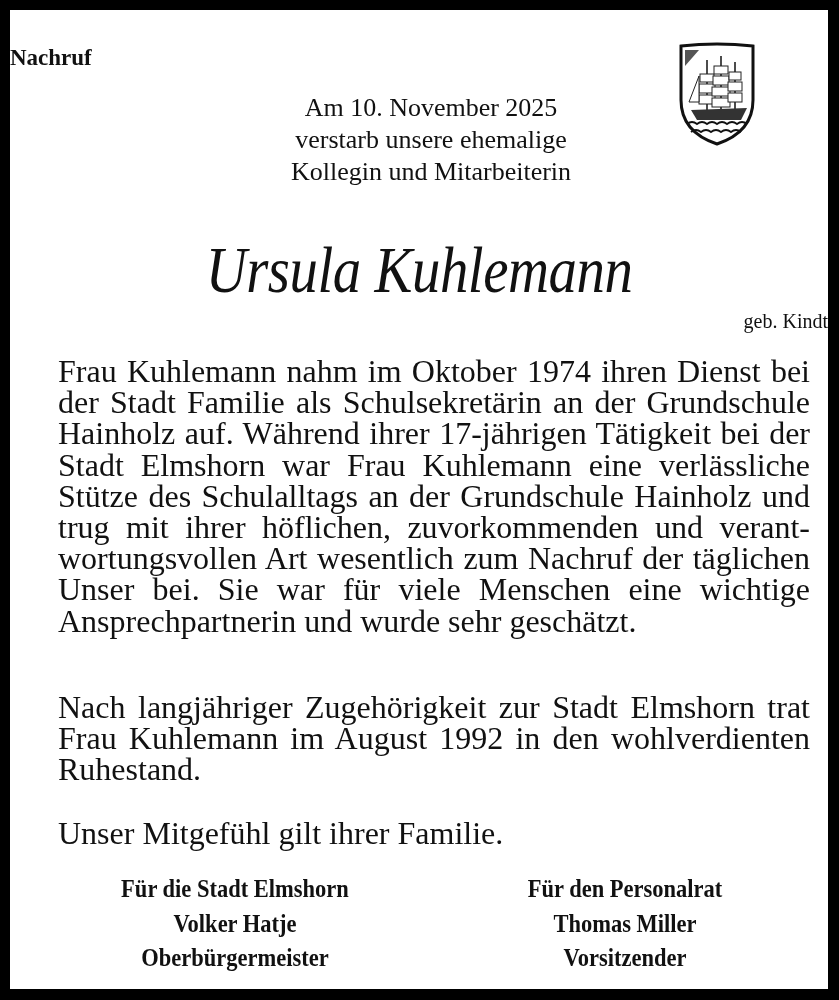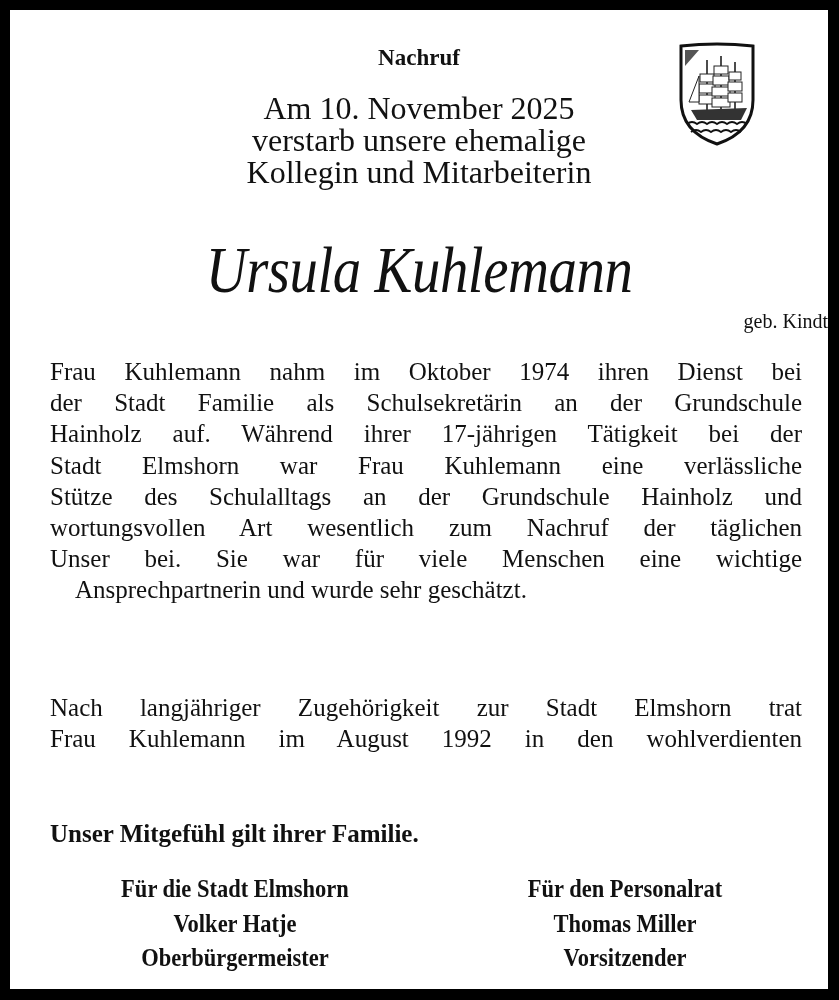--- a/index.html
+++ b/index.html
@@ -1,29 +1,29 @@
 <!DOCTYPE html>
 <html><head>
 <meta charset="utf-8">
 <style>
   html, body { margin: 0; padding: 0; }
   body { width: 839px; height: 1000px; background: #000; position: relative; overflow: hidden; }
   .frame { position: absolute; left: 10px; top: 10px; width: 818px; height: 979px; background: #fff; }
   .serif { font-family: "Liberation Serif", "DejaVu Serif", serif; color: #111; }
-  .title { position: absolute; left: 0; width: 818px; top: 35px; text-align: center; font-weight: bold; font-size: 23px; }
-  .intro { position: absolute; left: 0; width: 818px; top: 82px; text-align: center; font-size: 32px; line-height: 32px; }
+  .title { position: absolute; left: 0; width: 818px; top: 35px; text-align: left; font-weight: bold; font-size: 23px; }
+  .intro { position: absolute; left: 12px; width: 818px; top: 82px; text-align: center; font-size: 26px; line-height: 32px; }
   .crest { position: absolute; left: 667px; top: 30px; width: 80px; height: 108px; }
   .name { position: absolute; left: 0; width: 818px; top: 222px; text-align: center; font-style: italic; font-size: 66px; line-height: 76px; letter-spacing: -0.5px; transform: scaleX(0.86); }
   .maiden { position: absolute; left: 0; width: 818px; top: 300px; text-align: right; font-size: 20px; }
-  .body { position: absolute; left: 40px; width: 752px; font-size: 25px; line-height: 31.2px; }
+  .body { position: absolute; left: 48px; width: 752px; font-size: 32px; line-height: 31.2px; }
   .p1 { top: 346px; text-align: justify; }
   .line { display: block; white-space: nowrap; text-align-last: justify; text-align: justify; }
-  .line.last { text-align-last: left; margin-left: 25px; }
+  .line.last { text-align-last: left; }
   .p2 { top: 682px; }
-  .p3 { top: 808px; font-weight: bold; }
+  .p3 { top: 808px; }
   .sig { position: absolute; top: 862px; width: 340px; text-align: center; font-weight: bold; font-size: 25px; line-height: 34.5px; transform: scaleX(0.9); }
   .sig.left { left: 55px; }
   .sig.right { left: 445px; }
 </style>
 </head>
 <body>
 
 <div class="frame">
 
   <div class="title serif">Nachruf</div>
@@ -64,28 +64,30 @@
 
   <div class="name serif">Ursula Kuhlemann</div>
   <div class="maiden serif">geb. Kindt</div>
 
   <div class="body p1 serif">
     <span class="line">Frau Kuhlemann nahm im Oktober 1974 ihren Dienst bei</span>
     <span class="line">der Stadt Familie als Schulsekretärin an der Grundschule</span>
     <span class="line">Hainholz auf. Während ihrer 17-jährigen Tätigkeit bei der</span>
     <span class="line">Stadt Elmshorn war Frau Kuhlemann eine verlässliche</span>
     <span class="line">Stütze des Schulalltags an der Grundschule Hainholz und</span>
+    <span class="line">trug mit ihrer höflichen, zuvorkommenden und verant-</span>
     <span class="line">wortungsvollen Art wesentlich zum Nachruf der täglichen</span>
     <span class="line">Unser bei. Sie war für viele Menschen eine wichtige</span>
     <span class="line last">Ansprechpartnerin und wurde sehr geschätzt.</span>
   </div>
 
   <div class="body p2 serif">
     <span class="line">Nach langjähriger Zugehörigkeit zur Stadt Elmshorn trat</span>
     <span class="line">Frau Kuhlemann im August 1992 in den wohlverdienten</span>
+    <span class="line last">Ruhestand.</span>
   </div>
 
   <div class="body p3 serif">Unser Mitgefühl gilt ihrer Familie.</div>
 
   <div class="sig left serif">
     <div>Für die Stadt Elmshorn</div>
     <div>Volker Hatje</div>
     <div>Oberbürgermeister</div>
   </div>
 

